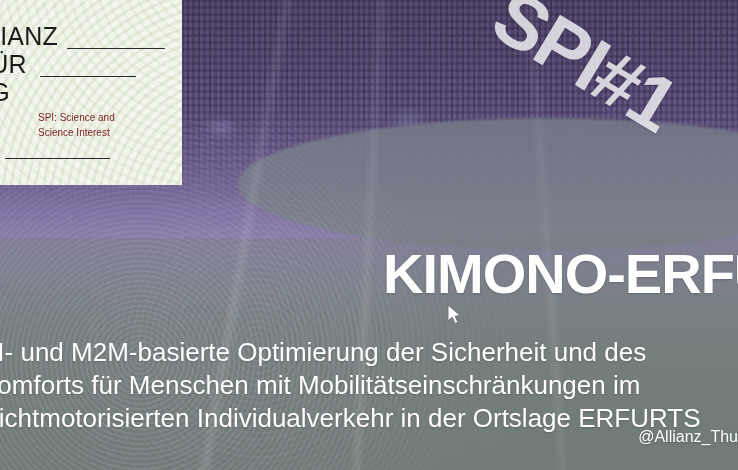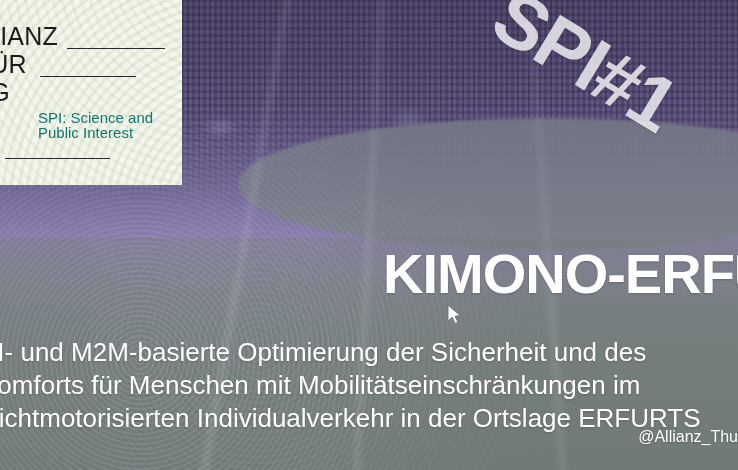--- a/index.html
+++ b/index.html
@@ -210,22 +210,22 @@
   }
   .logo-rule-1 { left: 67px; top: 48px;  width: 98px; }
   .logo-rule-2 { left: 40px; top: 76px;  width: 96px; }
   .logo-rule-3 { left: 5px;  top: 158px; width: 105px; }
 
   .logo-sub {
     position: absolute;
     left: 38px;
     top: 110px;
     width: 140px;
-    color: #0f766e;
-    font-size: 15px;
+    color: #7f1d1d;
+    font-size: 10px;
     line-height: 15px;
     z-index: 3;
   }
 
   
   .spi-mark {
     position: absolute;
     left: 523px;
     top: -28px;
     transform: rotate(31deg);
@@ -317,21 +317,21 @@
       <div class="logo-line">HÜR</div>
       <div class="logo-line">NG</div>
     </div>
 
     <div class="logo-rule logo-rule-1"></div>
     <div class="logo-rule logo-rule-2"></div>
     <div class="logo-rule logo-rule-3"></div>
 
     <div class="logo-sub">
       <div>SPI: Science and</div>
-      <div>Public Interest</div>
+      <div>Science Interest</div>
     </div>
   </div>
 
   <div class="spi-mark">SPI#1</div>
 
   <div class="title">KIMONO-ERFURT</div>
 
   <div class="subtitle">
     <div class="subtitle-line">KI- und M2M-basierte Optimierung der Sicherheit und des</div>
     <div class="subtitle-line">Komforts für Menschen mit Mobilitätseinschränkungen im</div>

